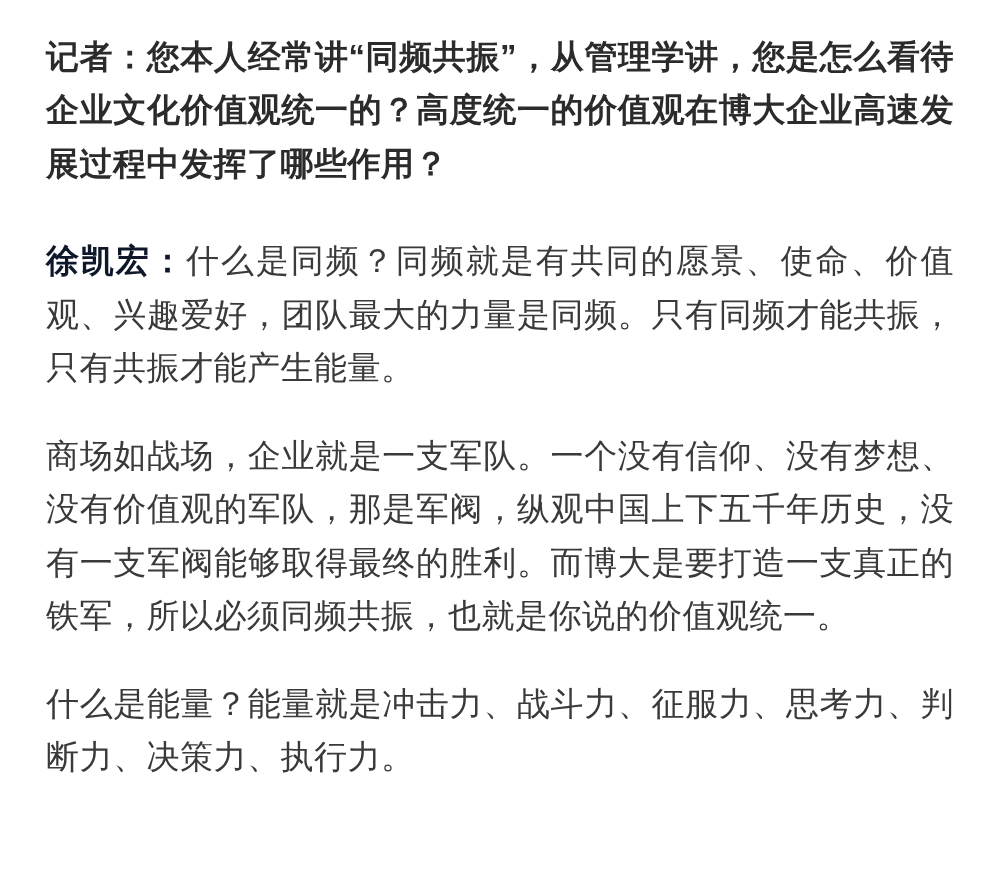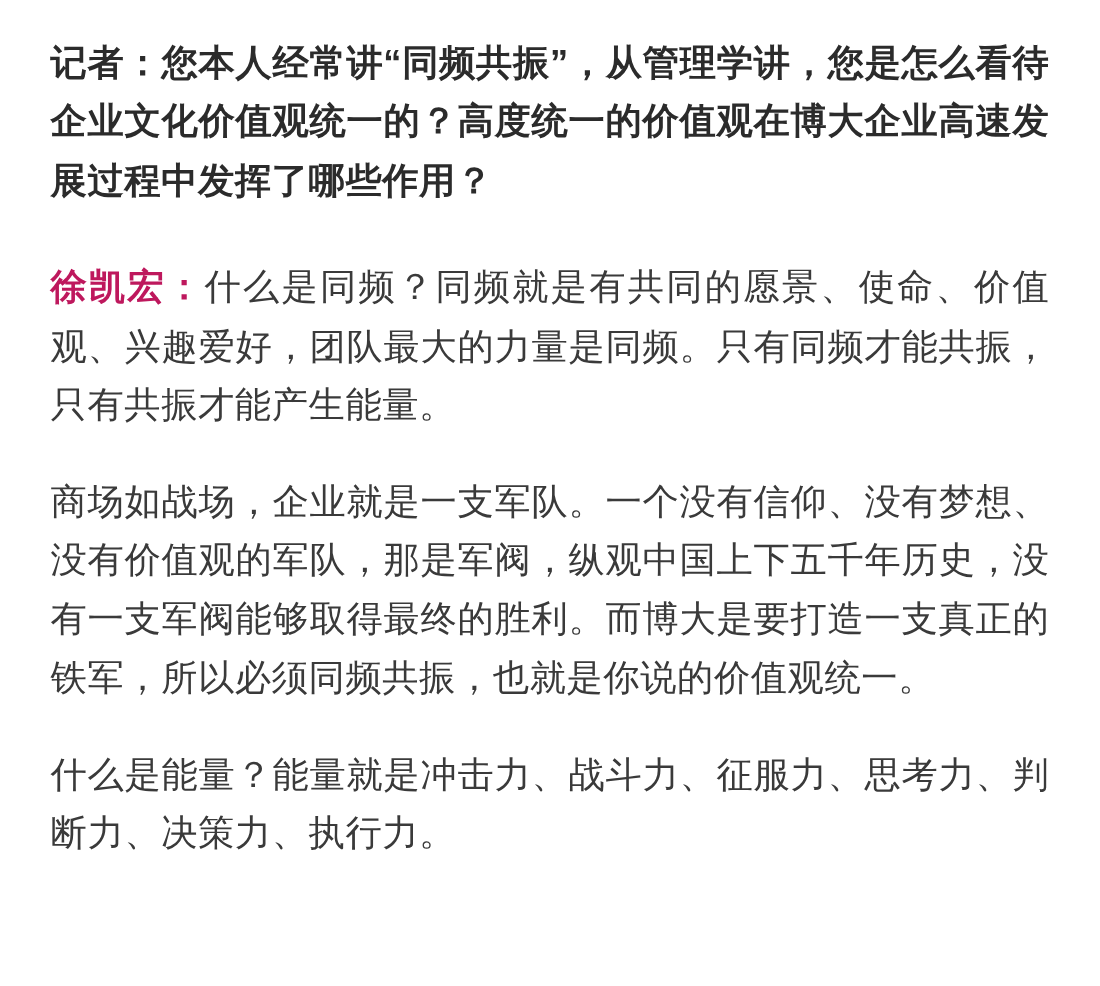--- a/index.html
+++ b/index.html
@@ -30,21 +30,21 @@
   }
   .para.bold {
     font-weight: bold;
     color: #2b2b2b;
   }
   .para.q-spacer {
     margin-bottom: 44px;
   }
   .speaker {
     font-weight: bold;
-    color: #be185d;
+    color: #0f172a;
   }
 </style>
 </head>
 <body>
 
 <div class="article">
 
   <p class="para bold q-spacer">记者：您本人经常讲“同频共振”，从管理学讲，您是怎么看待企业文化价值观统一的？高度统一的价值观在博大企业高速发展过程中发挥了哪些作用？</p>
 
   <p class="para"><span class="speaker">徐凯宏：</span>什么是同频？同频就是有共同的愿景、使命、价值观、兴趣爱好，团队最大的力量是同频。只有同频才能共振，只有共振才能产生能量。</p>

